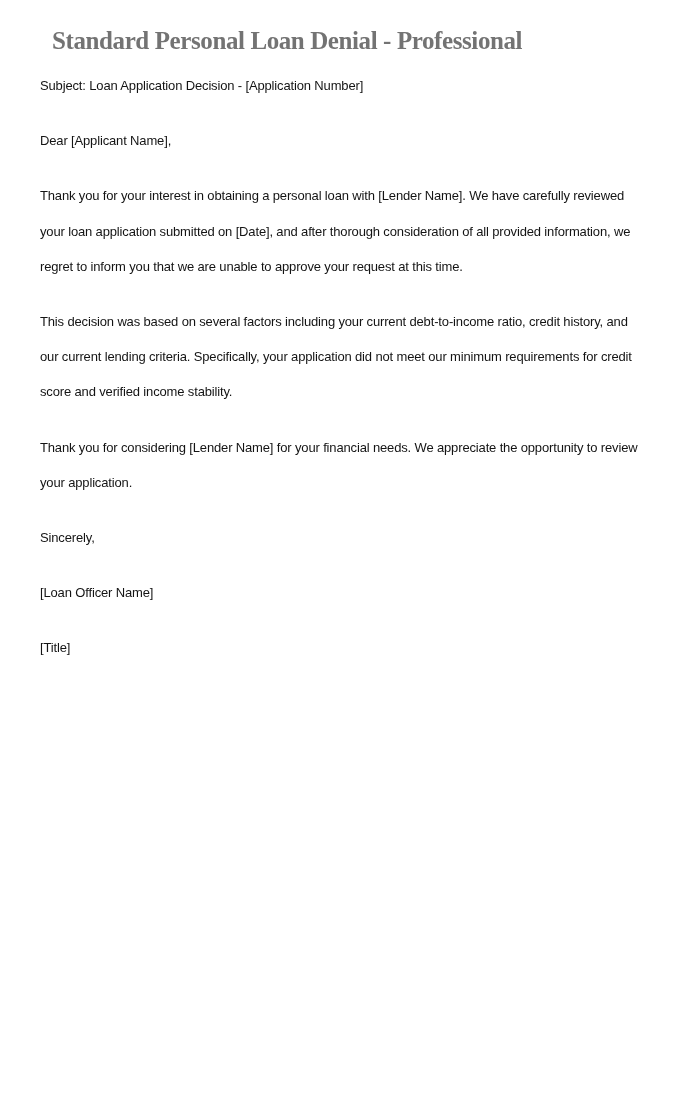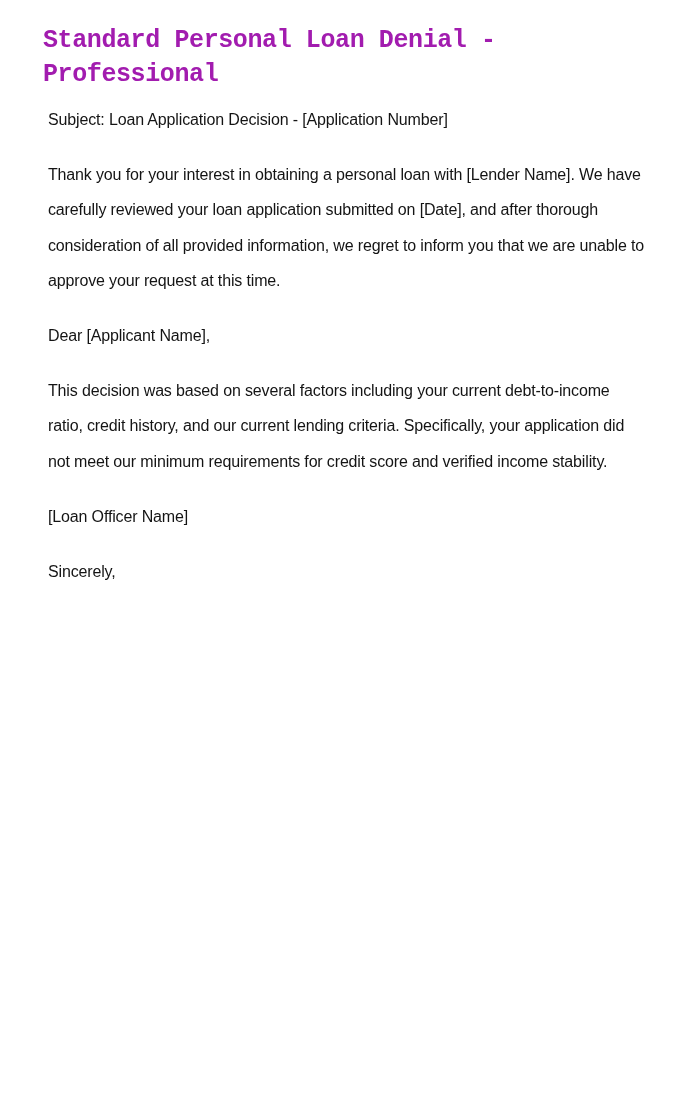--- a/index.html
+++ b/index.html
@@ -13,41 +13,43 @@
       overflow: hidden;
       font-family: "Liberation Sans", sans-serif;
       color: #111111;
     }
     .page {
       padding: 24px 40px 0 40px;
       box-sizing: border-box;
       width: 700px;
     }
     .title {
-      font-family: Liberation Mono, monospace;
+      font-family: Liberation Serif, serif;
       font-weight: bold;
       font-size: 25px;
       line-height: 34px;
-      margin: 0 0 10px 3px;
+      margin: 0 0 10px 12px;
       letter-spacing: -0.4px;
-      color: #a21caf;
+      color: #737373;
     }
     .para {
-      font-size: 16px;
+      font-size: 13px;
       line-height: 35.2px;
-      margin: 0 0 20px 8px;
+      margin: 0 0 20px 0;
       letter-spacing: -0.15px;
       color: #141414;
       width: 600px;
     }
   </style>
 </head>
 <body>
 
 <div class="page">
   <h1 class="title">Standard Personal Loan Denial - Professional</h1>
   <p class="para">Subject: Loan Application Decision - [Application Number]</p>
+  <p class="para">Dear [Applicant Name],</p>
   <p class="para">Thank you for your interest in obtaining a personal loan with [Lender Name]. We have carefully reviewed your loan application submitted on [Date], and after thorough consideration of all provided information, we regret to inform you that we are unable to approve your request at this time.</p>
-  <p class="para">Dear [Applicant Name],</p>
   <p class="para">This decision was based on several factors including your current debt-to-income ratio, credit history, and our current lending criteria. Specifically, your application did not meet our minimum requirements for credit score and verified income stability.</p>
+  <p class="para">Thank you for considering [Lender Name] for your financial needs. We appreciate the opportunity to review your application.</p>
+  <p class="para">Sincerely,</p>
   <p class="para">[Loan Officer Name]</p>
-  <p class="para">Sincerely,</p>
+  <p class="para">[Title]</p>
 </div>
 
 </body></html>

